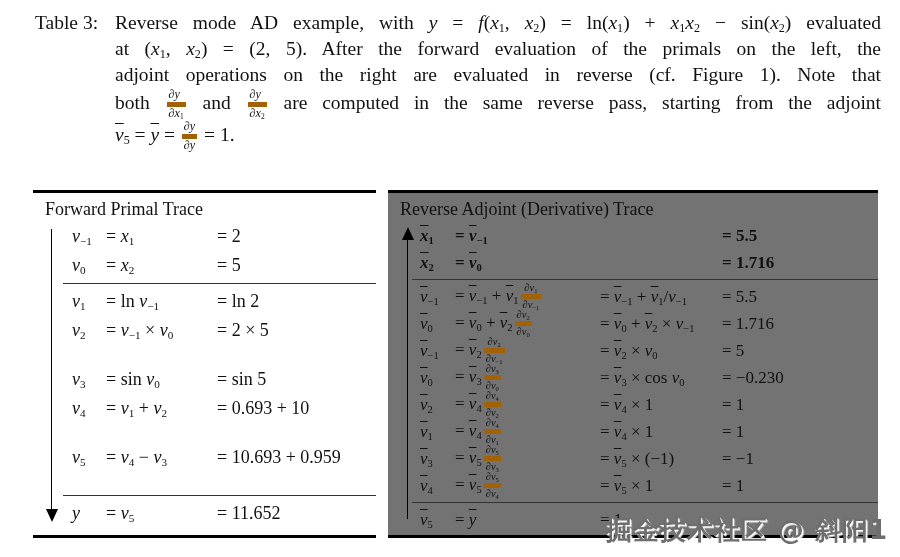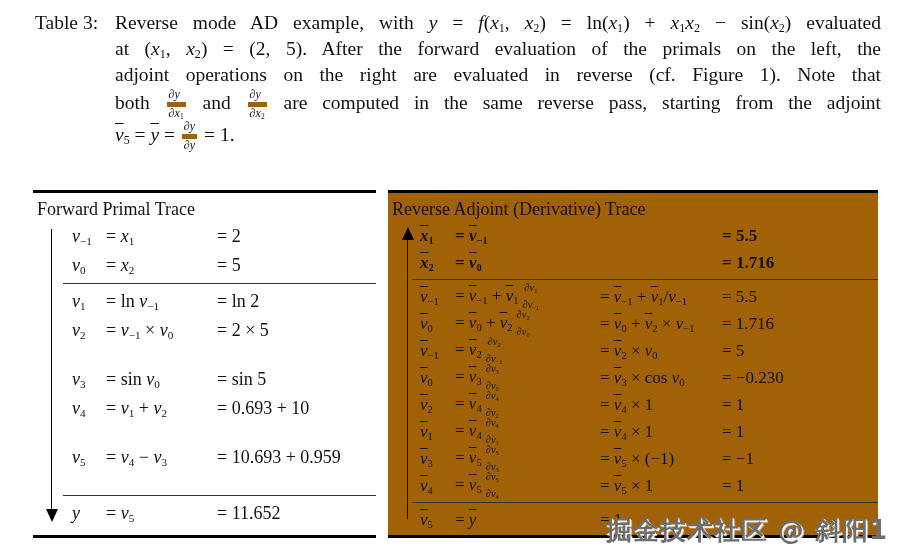--- a/index.html
+++ b/index.html
@@ -11,21 +11,21 @@
   .cap-label{width:80px;font-size:19.5px;line-height:26px;flex:none;}
   .cap-text{flex:1;font-size:19.5px;text-align:justify;}
   .cap-line{line-height:26px;min-height:26px;}
   .cap-line:not(:last-child){text-align-last:justify;}
 
   
   .panel{position:absolute;top:190px;height:348px;box-sizing:border-box;
          border-top:3px solid #000;border-bottom:3px solid #000;}
   .panel-left{left:33px;width:343px;background:#fff;}
   .panel-right{left:388px;width:490px;background:#e9e9e9;}
-  .ptitle{margin:6px 0 2px 4px;font-size:18px;line-height:21px;}
+  .ptitle{margin:6px 0 2px 12px;font-size:18px;line-height:21px;}
 
   
   .arrow{position:absolute;width:12px;}
   .arrow-down{left:13px;top:36px;bottom:13px;}
   .arrow-up{left:14px;top:34px;bottom:16px;}
   .shaft{position:absolute;left:5px;width:0;border-left:1.6px solid #000;}
   .arrow-down .shaft{top:0;bottom:11px;}
   .arrow-up .shaft{top:11px;bottom:0;}
   .head-down{position:absolute;bottom:0;left:0;width:0;height:0;
              border-left:6px solid transparent;border-right:6px solid transparent;
@@ -137,21 +137,21 @@
         <div class="sec">
           <div class="row">
             <span class="c ln"><i>y</i></span>
             <span class="c le">= <i>v</i><sub>5</sub></span>
             <span class="c lr">= 11.652</span>
           </div>
         </div>
       </div>
   </div>
 
-  <div class="panel panel-right" style="background: #a16207;">
+  <div class="panel panel-right" style="background: #737373;">
     <div class="ptitle">Reverse Adjoint (Derivative) Trace</div>
     <div class="arrow arrow-up">
       <div class="head-up"></div>
       <div class="shaft"></div>
     </div>
     <div class="rows right-rows" id="right-rows">
         <div class="sec sec-bold">
           <div class="row">
             <span class="c rn"><span class="b"><i>x</i></span><sub>1</sub></span>
             <span class="c rd">= <span class="b"><i>v</i></span><sub>−1</sub></span>

